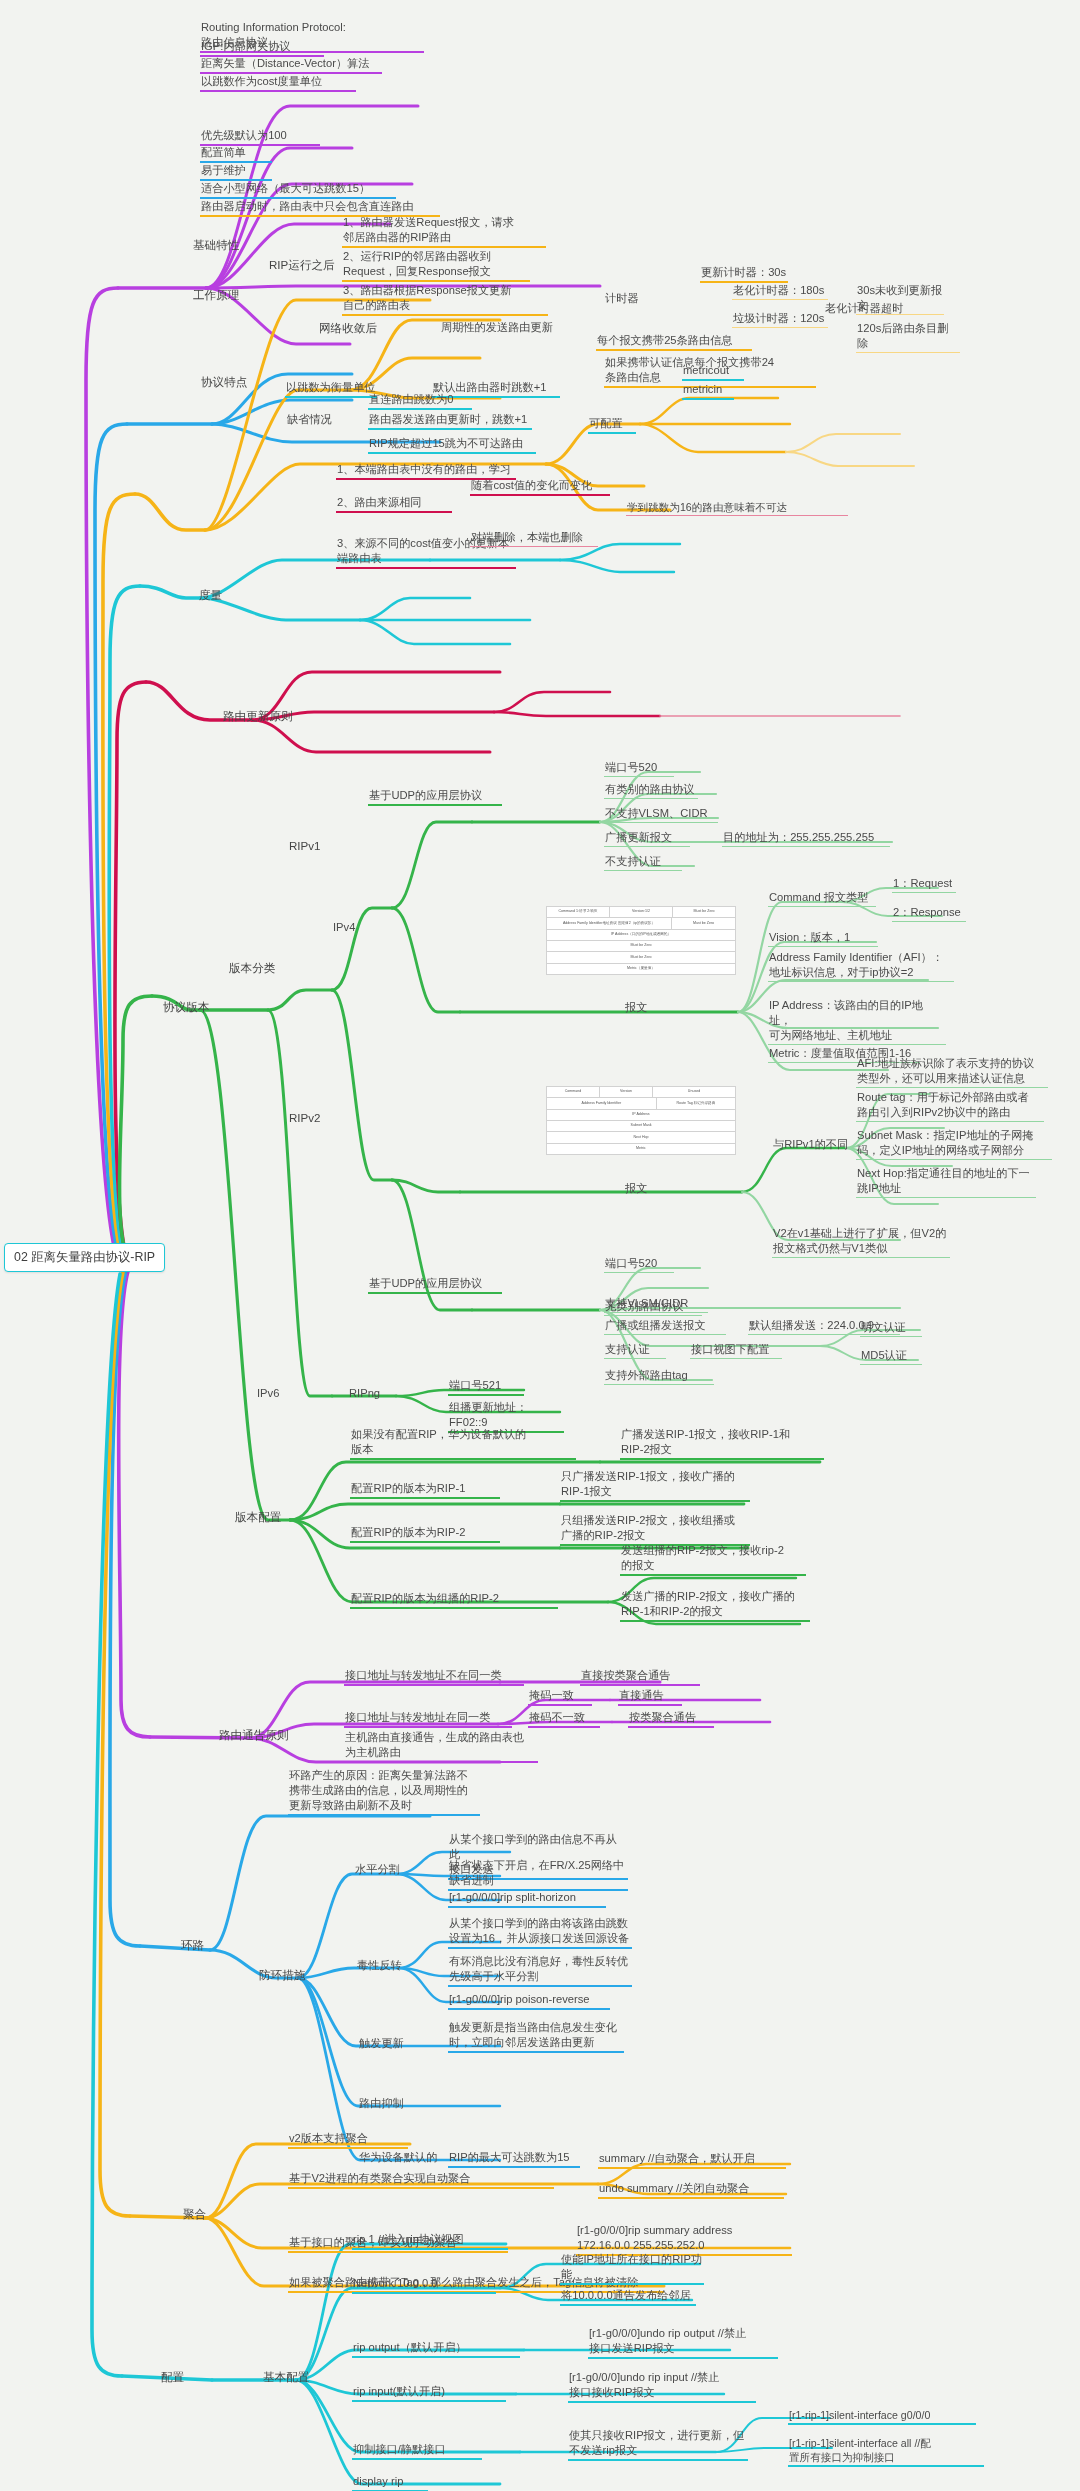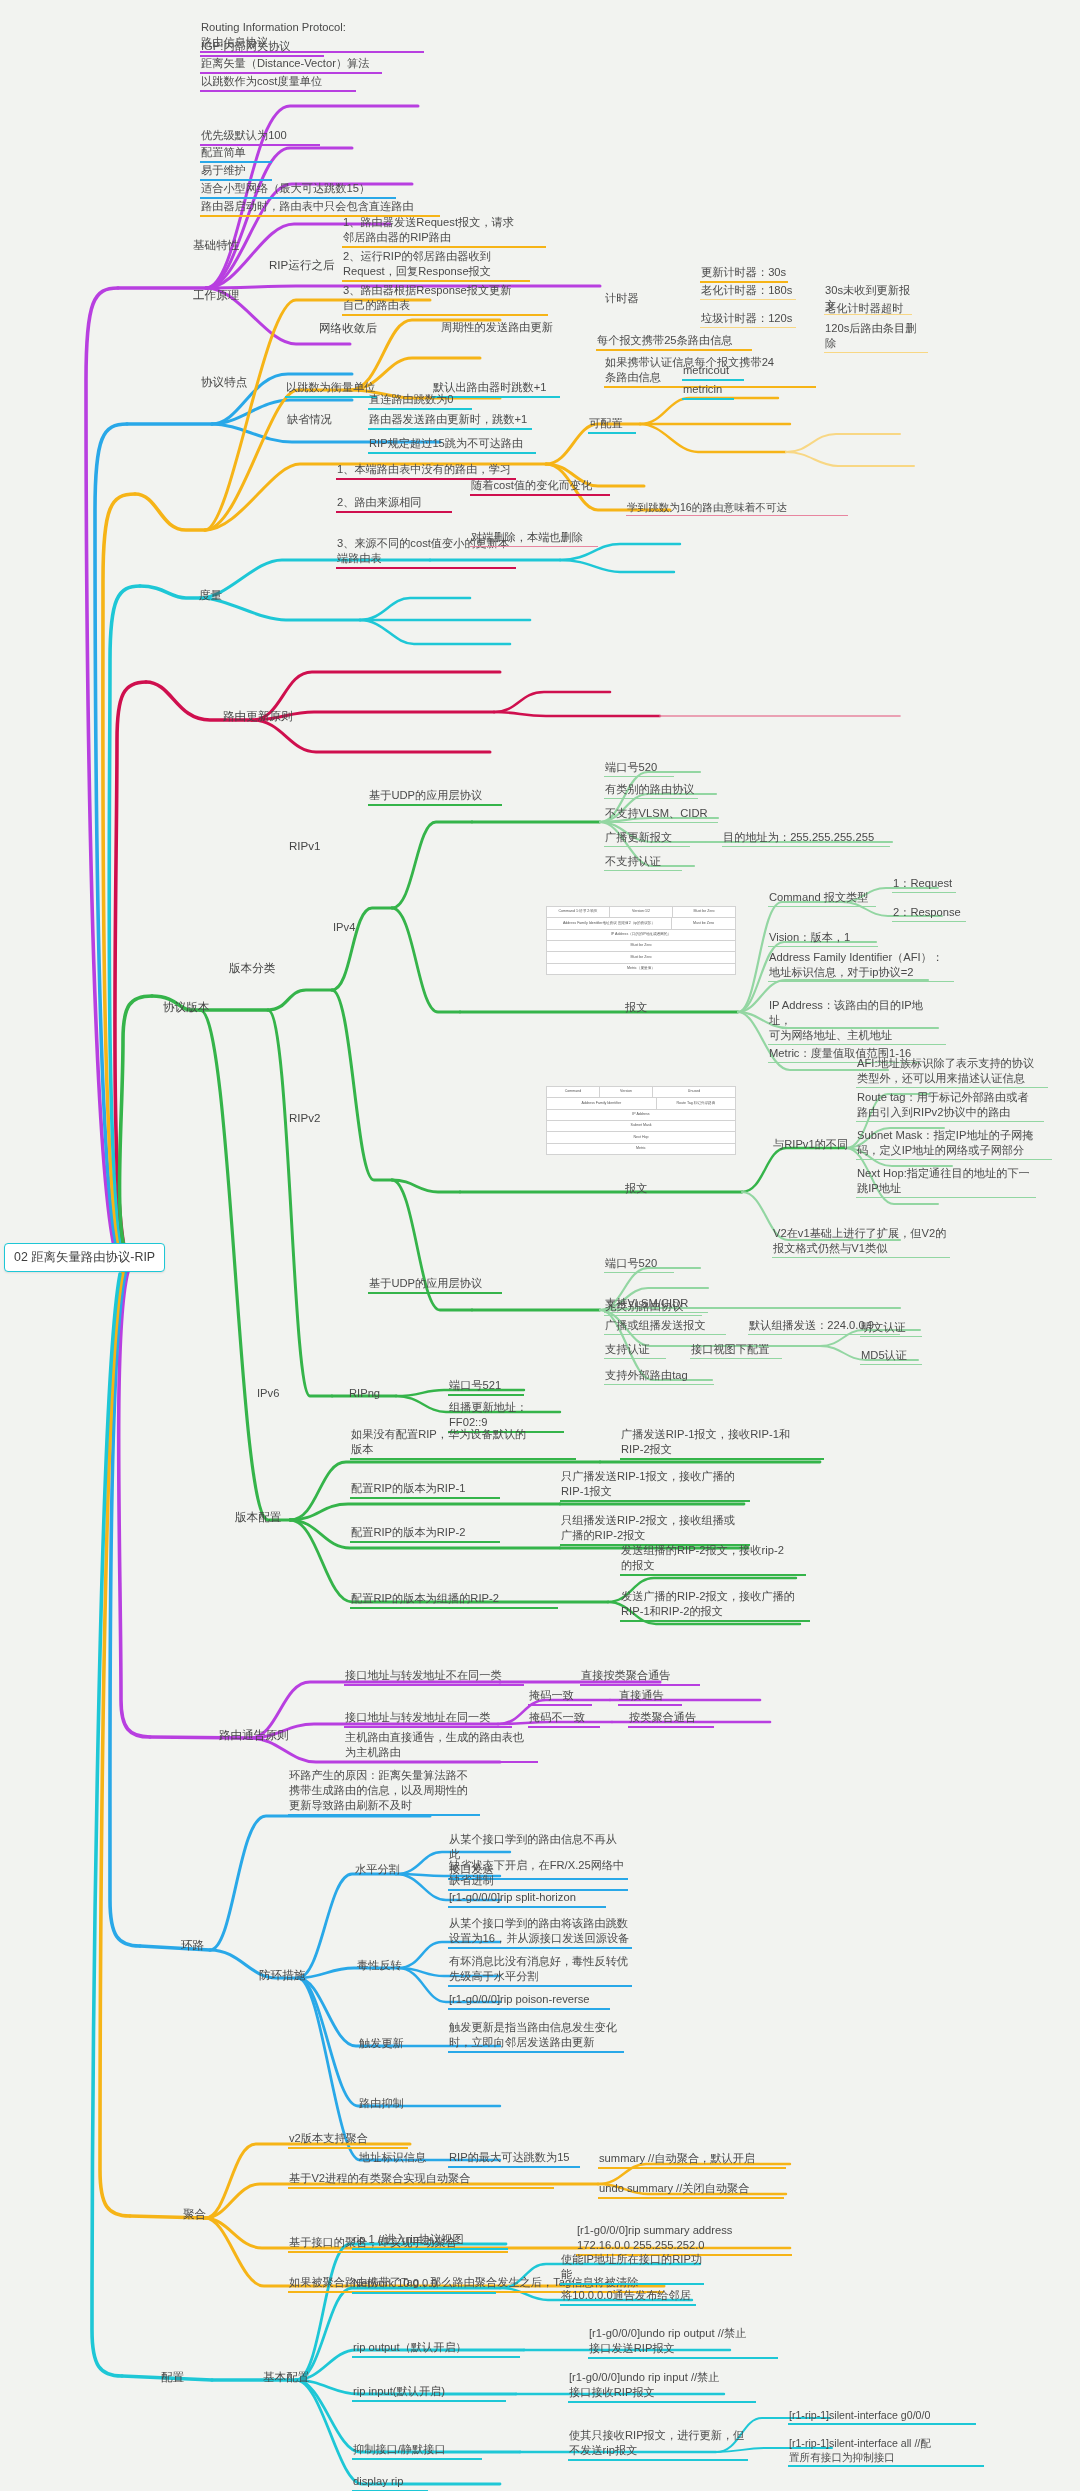--- a/index.html
+++ b/index.html
@@ -27,21 +27,21 @@
   .node.small { font-size:10.6px; line-height:14px; }
 
   
   .u-purple { border-bottom:2.1px solid #b83fe0; }
   .u-blue   { border-bottom:2.1px solid #29a8e8; }
   .u-orange { border-bottom:2.1px solid #f6b417; }
   .u-cyan   { border-bottom:2.1px solid #1ec7d6; }
   .u-red    { border-bottom:2.1px solid #cf0f4e; }
   .u-green  { border-bottom:2.1px solid #35b44a; }
   .u-greenl { border-bottom:1.5px solid #93d6a2; }
-  .u-orangel{ border-bottom:1.5px solid #f8d784; }
+  .u-orangel{ border-bottom:1.5px solid #f8d784;margin-left:32px; }
   .u-redl   { border-bottom:1.5px solid #e8859f; }
   .u-none   { border-bottom:none; }
 
   #root {
     position:absolute;
     left:4px; top:1243px;
     background:#ffffff;
     border:1.6px solid #1ec7d6;
     border-radius:4px;
     padding:5px 9px;
@@ -473,21 +473,21 @@
   <div class="node u-blue" style="left:448px; top:1954px; width:184px;">有坏消息比没有消息好，毒性反转优
 先级高于水平分割</div>
   <div class="node u-blue" style="left:448px; top:1992px; width:162px;">[r1-g0/0/0]rip poison-reverse</div>
 
   <div class="node u-none" style="left:358px; top:2036px;">触发更新</div>
   <div class="node u-blue" style="left:448px; top:2020px; width:176px;">触发更新是指当路由信息发生变化
 时，立即向邻居发送路由更新</div>
 
   <div class="node u-none" style="left:358px; top:2096px;">路由抑制</div>
 
-  <div class="node u-none" style="left:358px; top:2150px;">地址标识信息</div>
+  <div class="node u-none" style="left:358px; top:2150px;">华为设备默认的</div>
   <div class="node u-blue" style="left:448px; top:2150px; width:132px;">RIP的最大可达跳数为15</div>
 
   <div class="node lvl1 u-none" style="left:182px; top:2206px;">聚合</div>
   <div class="node u-orange" style="left:288px; top:2131px; width:120px;">v2版本支持聚合</div>
   <div class="node u-orange" style="left:288px; top:2171px; width:266px;">基于V2进程的有类聚合实现自动聚合</div>
   <div class="node u-orange" style="left:598px; top:2151px; width:188px;">summary  //自动聚合，默认开启</div>
   <div class="node u-orange" style="left:598px; top:2181px; width:186px;">undo summary  //关闭自动聚合</div>
   <div class="node u-orange" style="left:288px; top:2235px; width:220px;">基于接口的聚合，即实现手动聚合</div>
   <div class="node u-orange" style="left:576px; top:2223px; width:216px;">[r1-g0/0/0]rip summary address
 172.16.0.0 255.255.252.0</div>

